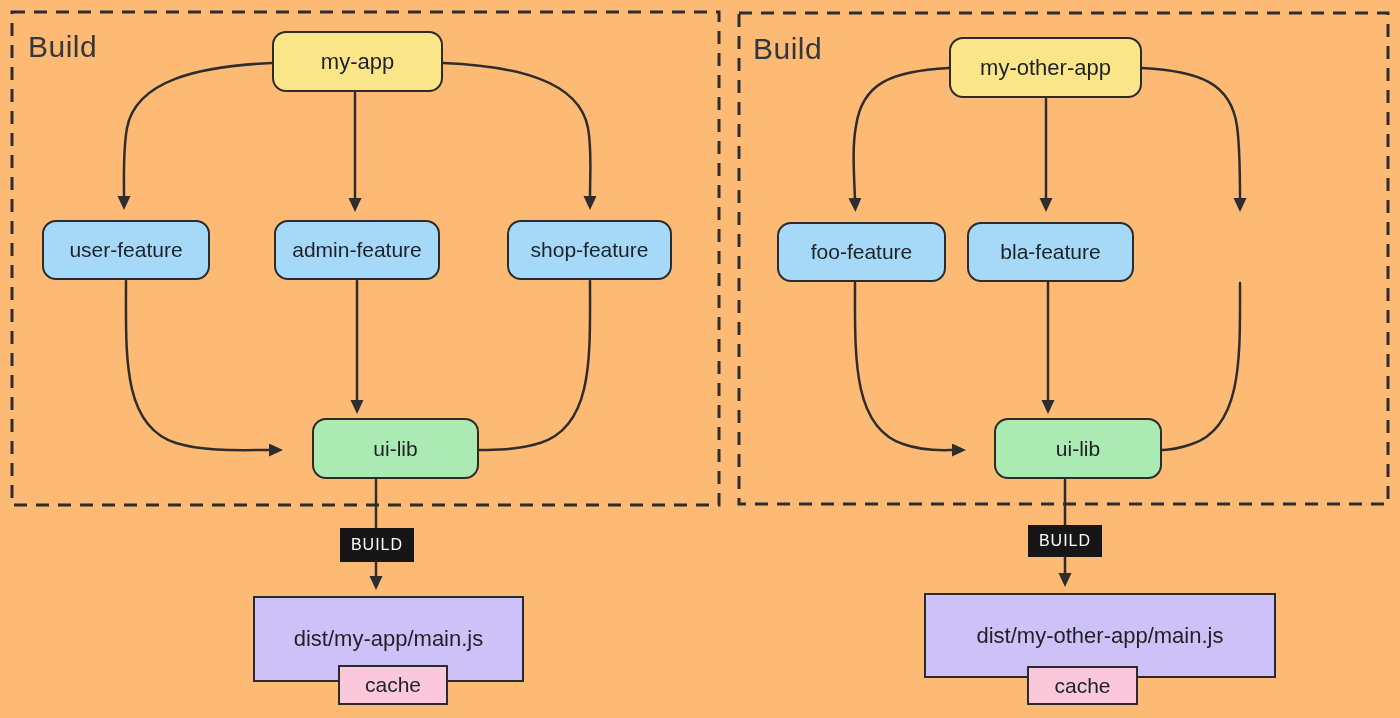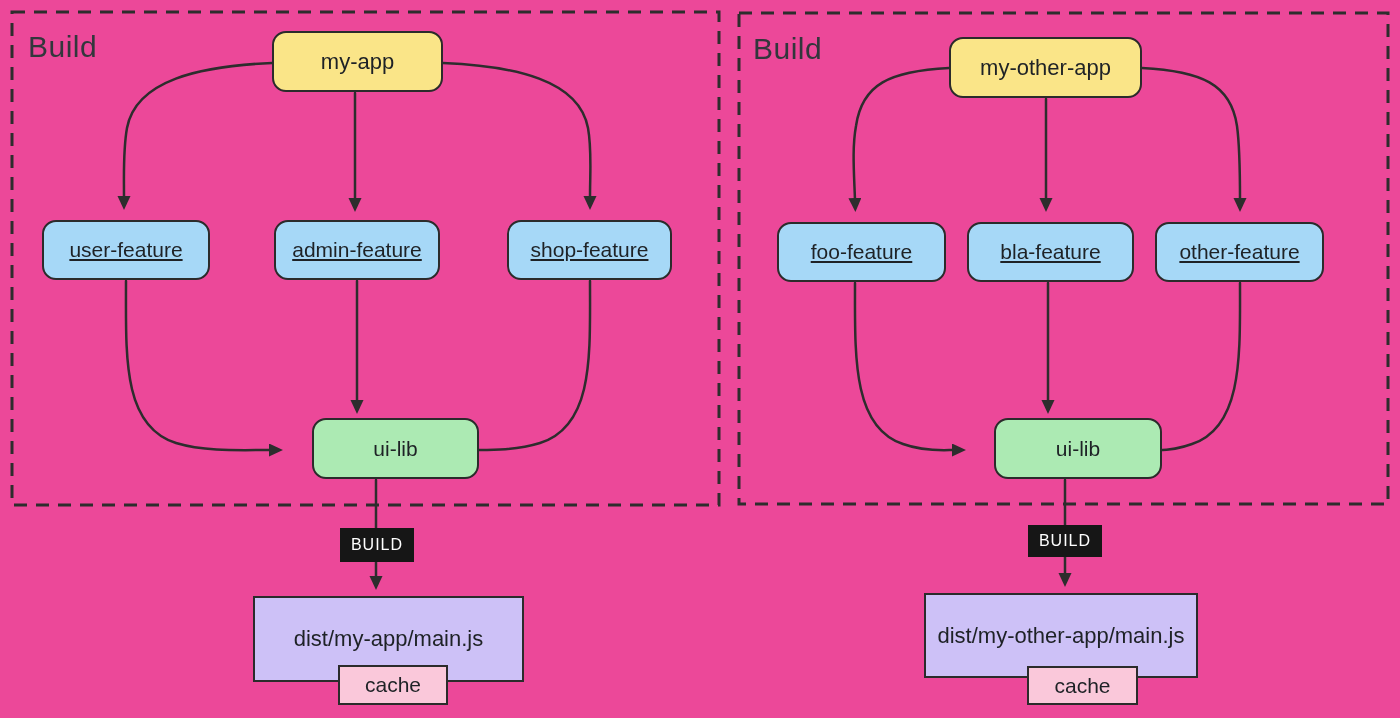--- a/index.html
+++ b/index.html
@@ -5,21 +5,21 @@
   html, body {
     margin: 0;
     padding: 0;
     background: #ffffff;
     font-family: "Liberation Sans", sans-serif;
   }
   .canvas {
     position: relative;
     width: 1400px;
     height: 718px;
-    background: #ec4899;
+    background: #fdba74;
     overflow: hidden;
   }
   .layer {
     position: absolute;
     left: 0;
     top: 0;
     width: 1400px;
     height: 718px;
   }
   .edge {
@@ -46,21 +46,21 @@
     align-items: center;
     justify-content: center;
     border: 2.5px solid var(--c-border, #2b2b2b);
     color: #1e2226;
     font-size: 21px;
     box-sizing: border-box;
     white-space: nowrap;
   }
   .rounded { border-radius: 14px; }
   .app     { background: var(--c-app, #fae588); font-size: 22px; }
-  .feature { background: var(--c-feature, #a6d8f7); text-decoration: underline; }
+  .feature { background: var(--c-feature, #a6d8f7); }
   .lib     { background: var(--c-lib, #aceab3); margin-left: 25px; }
   .output  { background: var(--c-output, #cdc1f7); font-size: 22px; }
   .cache   { background: var(--c-cache, #fac8da); z-index: 3; text-align: center; }
   .build-badge {
     position: absolute;
     display: flex;
     align-items: center;
     justify-content: center;
     background: var(--c-build, #161616);
     color: #ffffff;
@@ -117,23 +117,22 @@
   <div class="node output" style="left:253px; top:596px; width:271px; height:86px;">dist/my-app/main.js</div>
 
   <div class="node cache" style="left:338px; top:665px; width:110px; height:40px;">cache</div>
 
   <div class="panel-title" style="left:753px; top:32px;">Build</div>
 
   <div class="node app rounded" style="left:949px; top:37px; width:193px; height:61px;">my-other-app</div>
 
   <div class="node feature rounded" style="left:777px; top:222px; width:169px; height:60px;">foo-feature</div>
   <div class="node feature rounded" style="left:967px; top:222px; width:167px; height:60px;">bla-feature</div>
-  <div class="node feature rounded" style="left:1155px; top:222px; width:169px; height:60px;">other-feature</div>
 
   <div class="node lib rounded" style="left:969px; top:418px; width:168px; height:61px;">ui-lib</div>
 
   <div class="build-badge" style="left:1028px; top:525px; width:74px; height:32px;">BUILD</div>
 
-  <div class="node output" style="left:924px; top:593px; width:274px; height:85px;">dist/my-other-app/main.js</div>
+  <div class="node output" style="left:924px; top:593px; width:352px; height:85px;">dist/my-other-app/main.js</div>
 
   <div class="node cache" style="left:1027px; top:666px; width:111px; height:39px;">cache</div>
 
 </div>
 
 </body></html>

